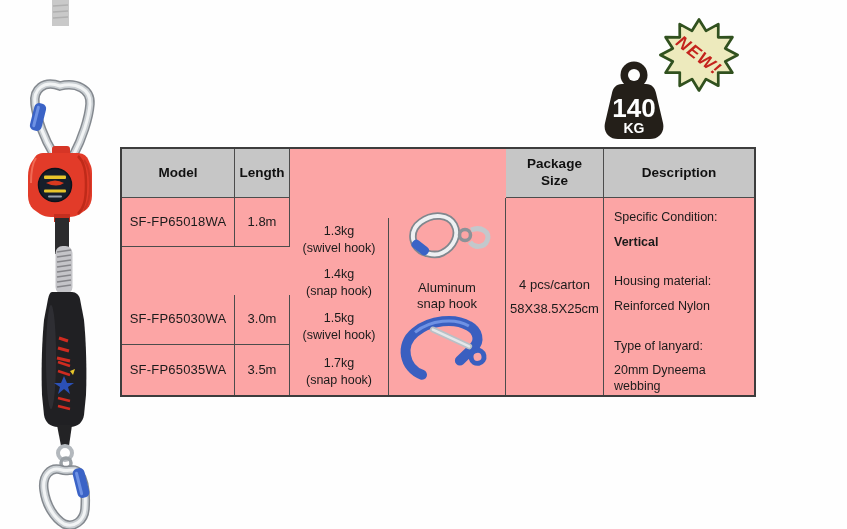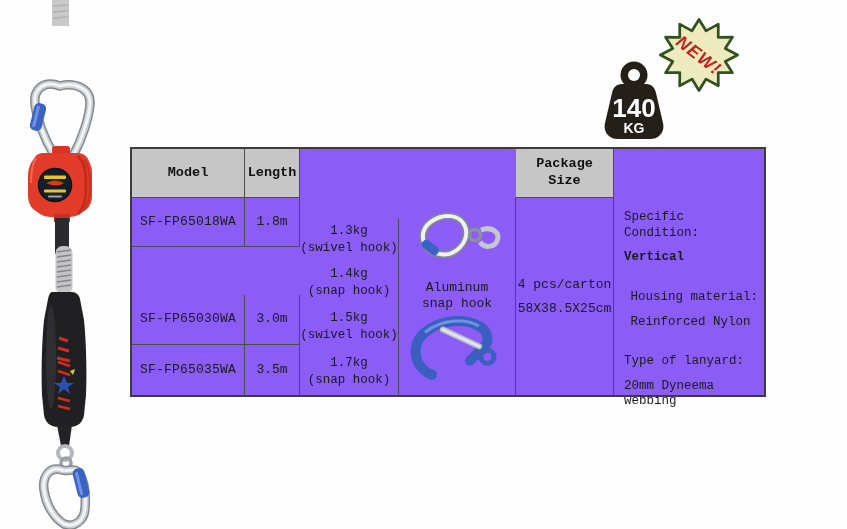--- a/index.html
+++ b/index.html
@@ -10,43 +10,43 @@
 
   
   .product-photo{position:absolute;left:0;top:0;width:130px;height:529px;}
 
   
   .capacity-badge{position:absolute;left:604px;top:60px;width:68px;height:82px;}
   .new-badge{position:absolute;left:652px;top:14px;width:94px;height:84px;}
 
   
   .spec-table{
-    position:absolute;left:130px;top:147px;
+    position:absolute;left:120px;top:147px;
     display:grid;
     grid-template-columns:113px 55px 99px 117px 98px 150px;
     grid-template-rows:49px 49px 48px 50px 50px;
-    border:2px solid #3d3d3d;background:#8b5cf6;font-family:Liberation Mono, monospace;
+    border:2px solid #3d3d3d;background:#fca5a5;
   }
   .cell{
     border-right:1px solid #4c4c4c;border-bottom:1px solid #4c4c4c;
     display:flex;flex-direction:column;align-items:center;justify-content:center;
     text-align:center;font-size:13px;line-height:1.25;box-sizing:border-box;
   }
   .cell.no-right{border-right:none;}
   .cell.no-bottom{border-bottom:none;}
   .th{background:#c6c6c6;font-weight:bold;font-size:13.5px;color:#111;}
   .model-cell{letter-spacing:.2px;}
   .weight-cell{padding:0;justify-content:center;margin-top:20px;}
   .weight-block{display:flex;flex-direction:column;align-items:center;justify-content:center;font-size:12.5px;}
   .weight-block .w1{margin-bottom:1px;}
   .att-cell{justify-content:flex-start;padding-top:8px;}
   .att-label{width:82px;font-size:13px;line-height:1.25;}
   .att-label.snap{margin-top:12px;}
   .pkg-cell{font-size:13px;line-height:24px;}
-  .desc-cell{align-items:flex-end;text-align:left;padding:12px 6px 0 10px;justify-content:flex-start;font-size:12.5px;}
+  .desc-cell{align-items:flex-start;text-align:left;padding:12px 6px 0 10px;justify-content:flex-start;font-size:12.5px;}
   .desc-group{margin-bottom:15px;}
   .desc-line{display:block;margin-bottom:9px;line-height:1.25;}
   .desc-line.bold{font-weight:bold;}
 </style>
 </head>
 <body>
 
 <div class="product-photo">
   <svg width="130" height="529" viewBox="0 0 130 529">
 
@@ -146,20 +146,21 @@
     <polygon points="82,39 70.1,45.2 77,56 63.4,55.9 63.5,68.5 51.7,62.1 45,73 38.3,62.1 26.5,68.5 26.6,55.9 13,56 19.9,45.2 8,39 19.9,32.8 13,22 26.6,22.1 26.5,9.5 38.3,15.9 45,5 51.7,15.9 63.5,9.5 63.4,22.1 77,22 70.1,32.8" fill="#edeabd" stroke="#31511f" stroke-width="2.6" stroke-linejoin="round"></polygon>
     <text x="45" y="45" text-anchor="middle" transform="rotate(38 45 39)" font-size="17" font-weight="bold" font-style="italic" letter-spacing="1" fill="#c4231d" font-family="Liberation Sans, sans-serif">NEW!</text>
   </svg>
 </div>
 
 <div class="spec-table">
 
   <div class="cell th" style="grid-area:1/1">Model</div>
   <div class="cell th" style="grid-area:1/2">Length</div>
   <div class="cell th" style="grid-area:1/5;padding:0 14px;">Package Size</div>
+  <div class="cell th no-right" style="grid-area:1/6">Description</div>
 
   <div class="cell model-cell" style="grid-area:2/1">SF-FP65018WA</div>
   <div class="cell model-cell" style="grid-area:4/1">SF-FP65030WA</div>
   <div class="cell model-cell no-bottom" style="grid-area:5/1">SF-FP65035WA</div>
 
   <div class="cell" style="grid-area:2/2">1.8m</div>
   <div class="cell" style="grid-area:4/2">3.0m</div>
   <div class="cell no-bottom" style="grid-area:5/2">3.5m</div>
 
   <div class="cell weight-cell no-bottom" style="grid-area:2/3/6/4">

